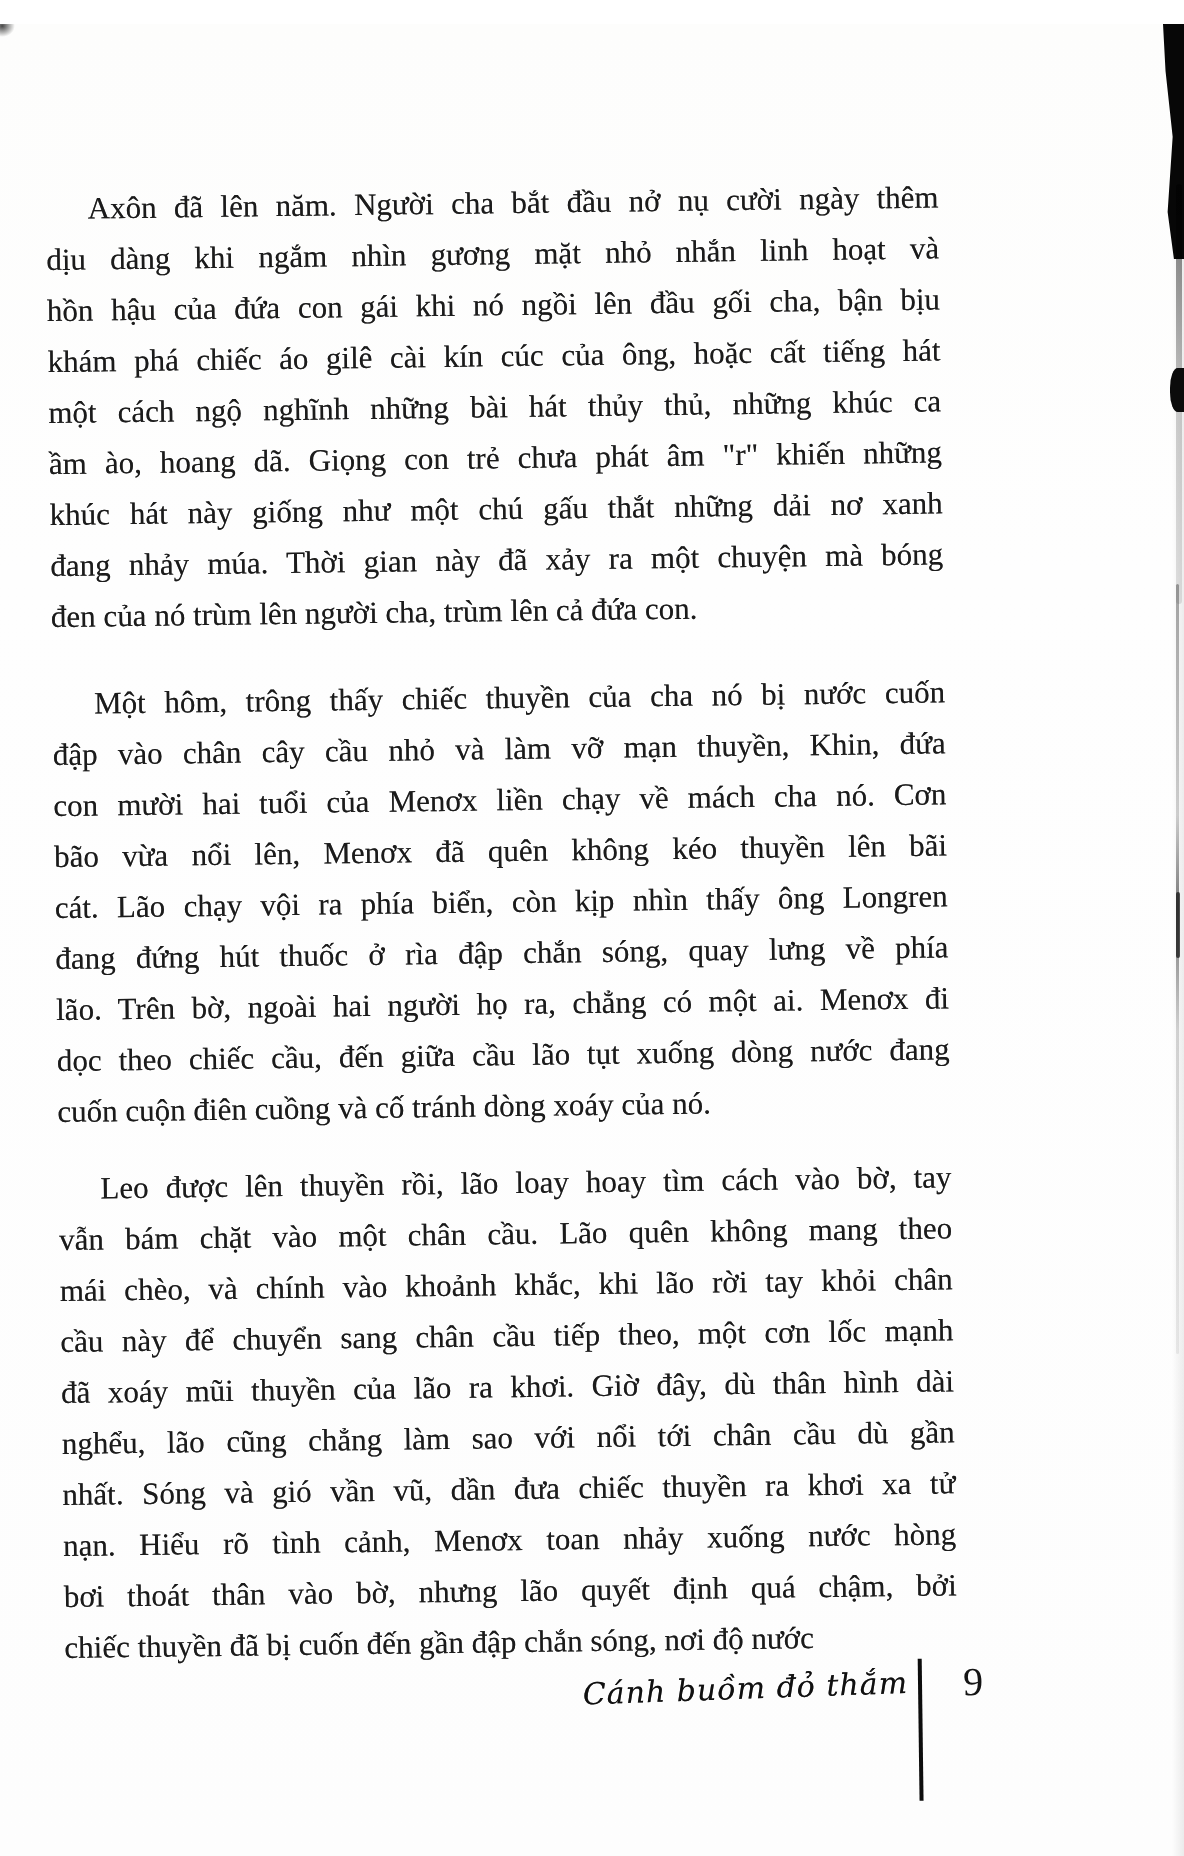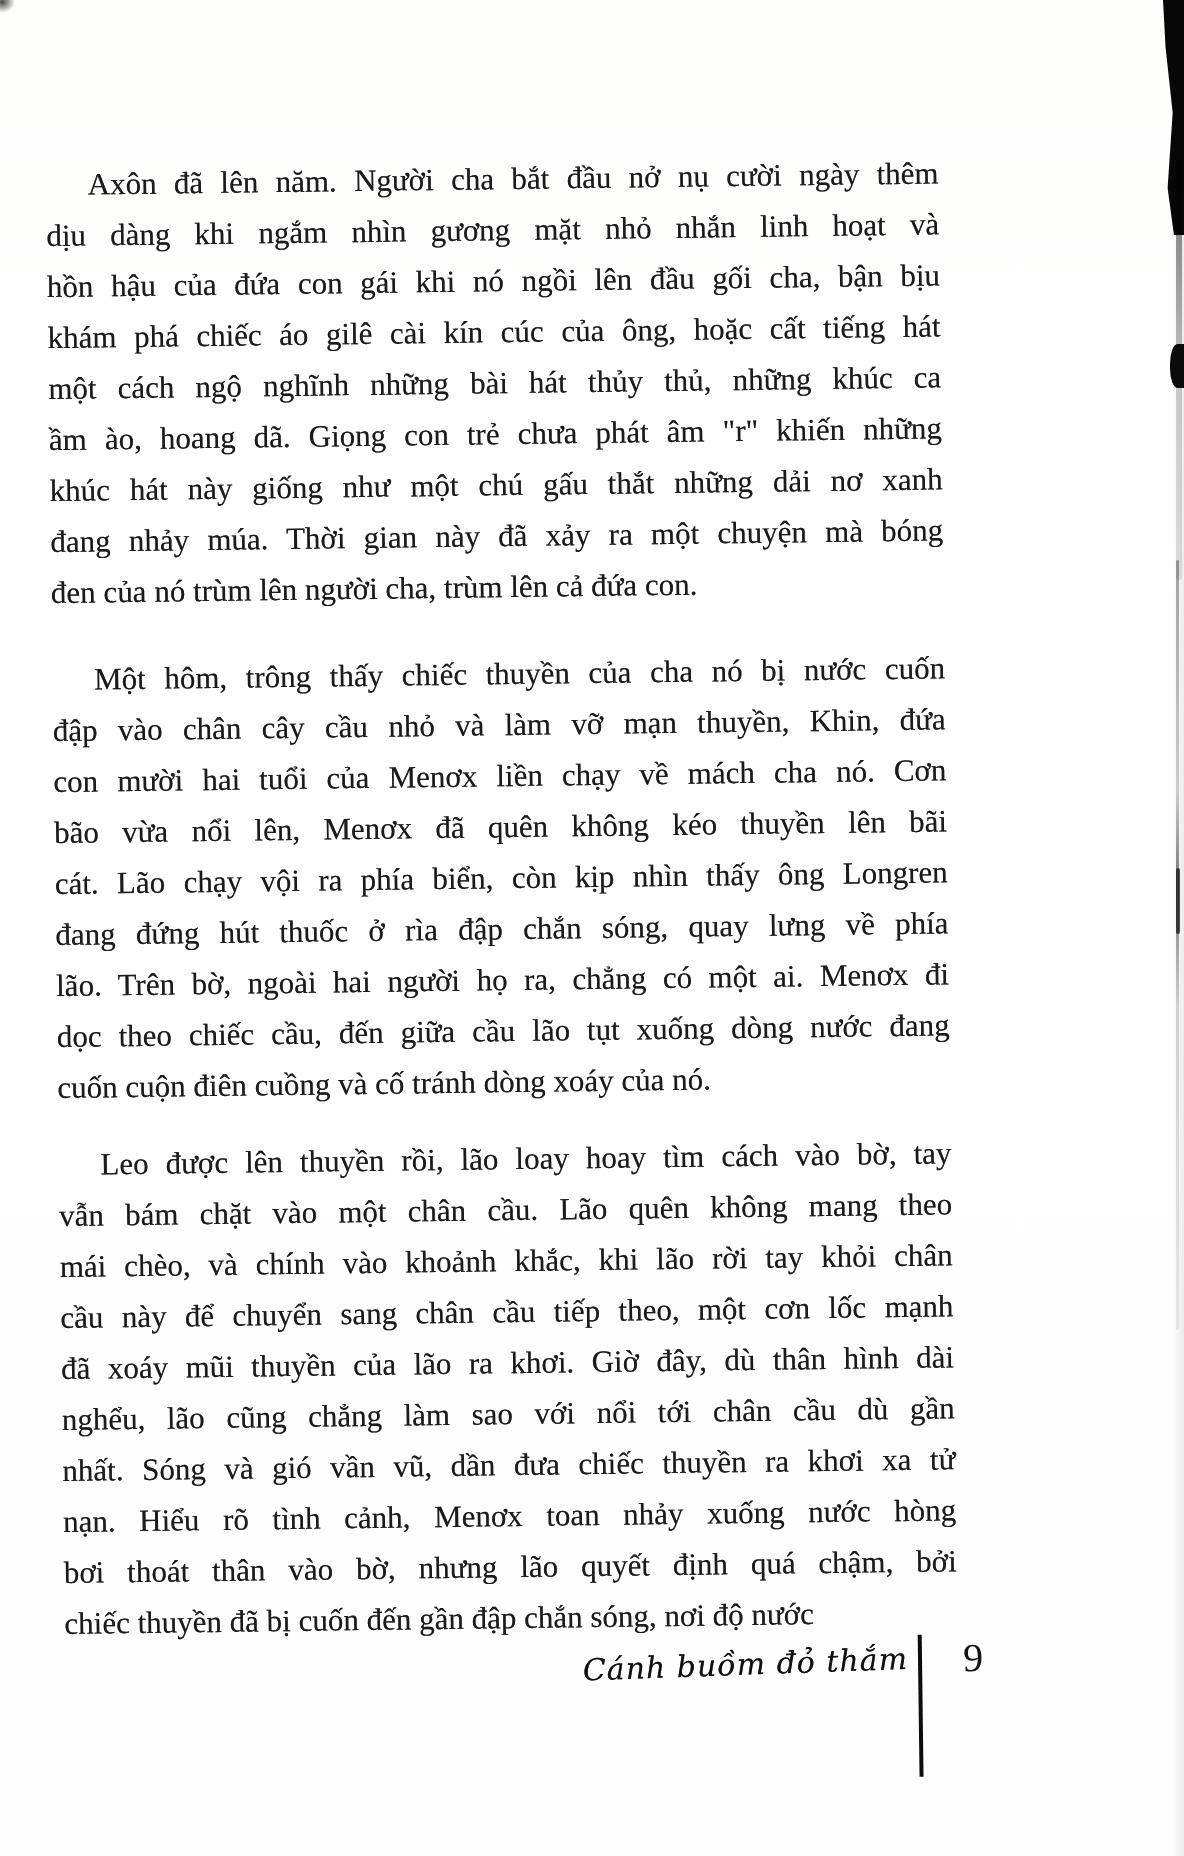--- a/index.html
+++ b/index.html
@@ -11,20 +11,21 @@
     width: 1184px;
     height: 1856px;
     position: relative;
     overflow: hidden;
     font-family: "Liberation Serif", serif;
   }
   .page {
     position: absolute;
     inset: 0;
     background: linear-gradient(180deg, #fdfdfc 0%, #fefefe 30%, #fdfdfd 100%);
+    margin-top: 24px;
   }
   
   .rotated {
     position: absolute;
     left: 0; top: 0;
     width: 100%; height: 100%;
     transform: rotate(-0.75deg);
     transform-origin: 60px 900px;
   }
   .text-block {

